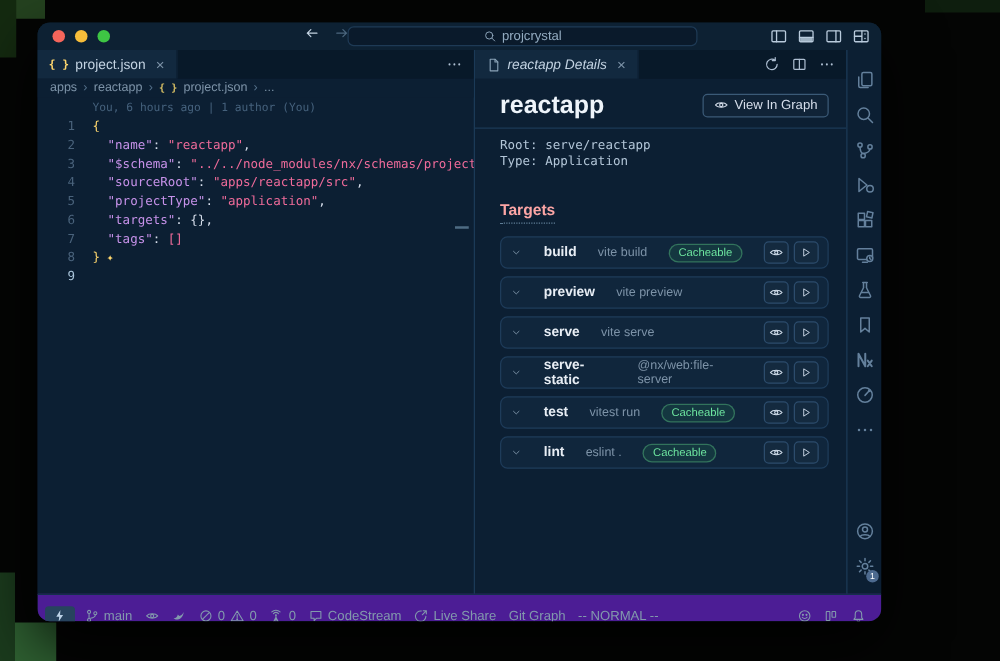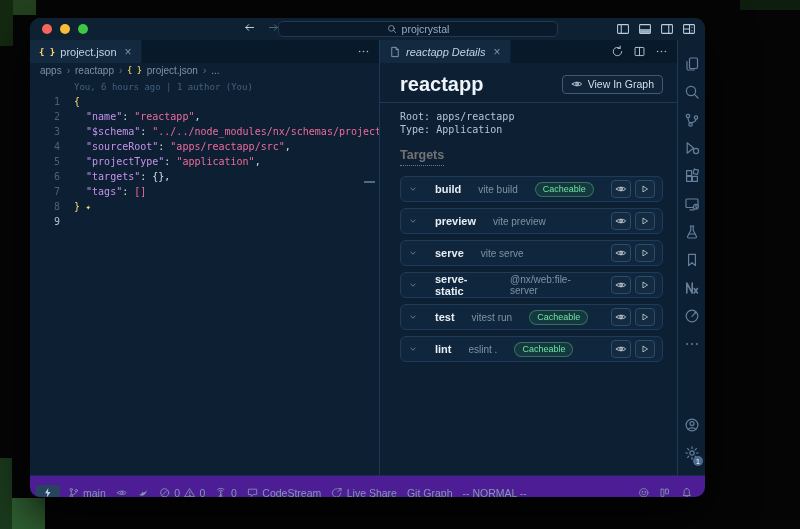--- a/index.html
+++ b/index.html
@@ -69,21 +69,21 @@
 
   
   .panel { flex:1; overflow:hidden; padding:8px 14px 0 20px; color:#d6deeb; }
   .panel-header { display:flex; align-items:center; justify-content:space-between; height:26px; }
   .panel-title { font-size:20px; font-weight:bold; color:#eef4fa; }
   .vig-btn { display:flex; align-items:center; gap:5px; height:19px; padding:0 8px;
     border:1px solid #3b5a77; border-radius:4px; font-size:10.5px; color:#d6deeb;
     background:rgba(255,255,255,.02); }
   .panel-hr { border-bottom:1px solid #1b3a57; margin:5px -14px 7px -20px; }
   .meta { font-family:"DejaVu Sans Mono", monospace; font-size:10px; color:#b3c6d8; line-height:13px; }
-  .sect { margin-top:12px; font-size:12.5px; font-weight:bold; color:#737373;
+  .sect { margin-top:25px; font-size:12.5px; font-weight:bold; color:#fca5a5;
     width:fit-content; border-bottom:1px dotted #5f7e97; padding-bottom:3px; }
   .targets { margin-top:10px; display:flex; flex-direction:column; gap:6px; }
   .target-row { height:26px; flex:none; display:flex; align-items:center; gap:17px; padding:0 7px;
     border:1px solid #1e3c5a; background:#10263c; border-radius:6px; }
   .t-chev { color:#7d93a8; display:flex; }
   .t-name { font-weight:bold; font-size:11px; color:#e8eef5; }
   .t-cmd { font-size:10px; color:#7d93a8; }
   .t-badge { font-size:9px; color:#6ee7a0; background:rgba(52,168,95,.13);
     border:1px solid rgba(88,190,128,.45); border-radius:8px; padding:1px 7px 2px; }
   .t-actions { margin-left:auto; display:flex; gap:4px; }
@@ -289,21 +289,21 @@
                 <svg width="12" height="12" viewBox="0 0 16 16" fill="none" stroke="currentColor" stroke-width="1.2" stroke-linecap="round" stroke-linejoin="round">
                   <path d="M1.8 8C4.2 4.8 11.8 4.8 14.2 8 11.8 11.2 4.2 11.2 1.8 8Z"></path>
                   <circle cx="8" cy="8" r="1.7"></circle>
                 </svg>
               </span>
             <span>View In Graph</span>
           </div>
         </div>
         <div class="panel-hr"></div>
         <div class="meta">
-          <span>Root:</span> <span>apps/reactapp</span>
+          <span>Root:</span> <span>serve/reactapp</span>
         </div>
         <div class="meta">
           <span>Type:</span> <span>Application</span>
         </div>
         <div class="sect">Targets</div>
         <div class="targets" id="targets">
             <div class="target-row">
               <span class="t-chev">
                 <svg width="10" height="10" viewBox="0 0 16 16" fill="none" stroke="currentColor" stroke-width="1.2" stroke-linecap="round" stroke-linejoin="round">
                   <path d="M4.5 6.5 8 9.8l3.5-3.3"></path>

